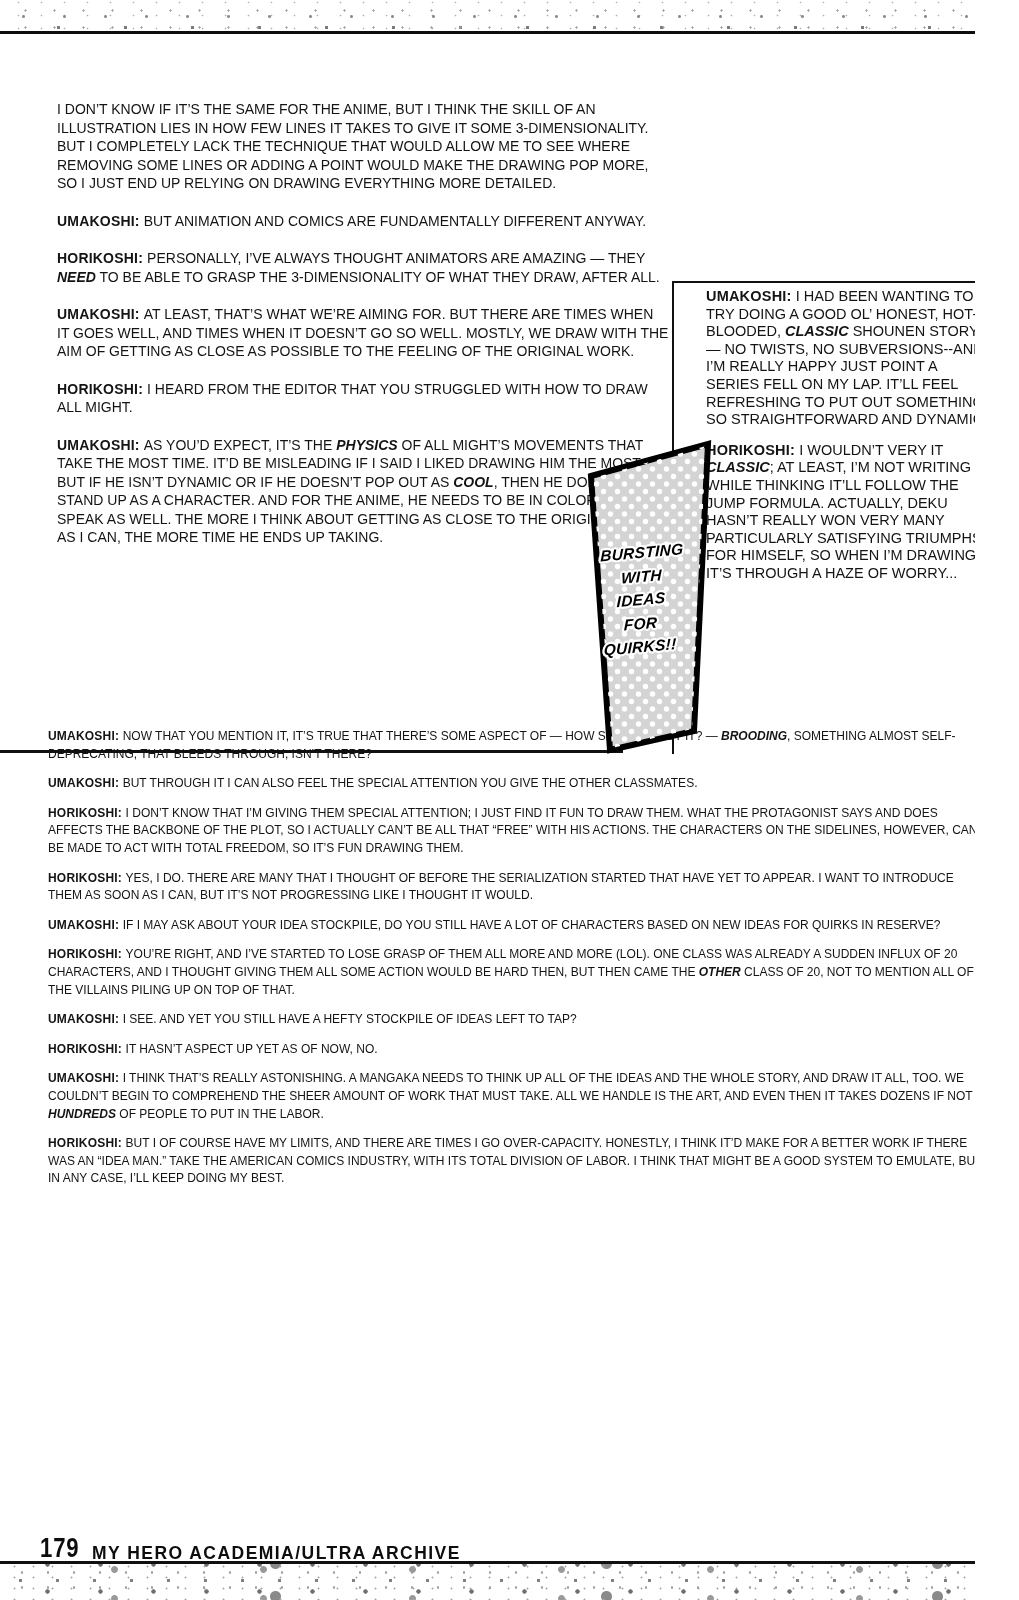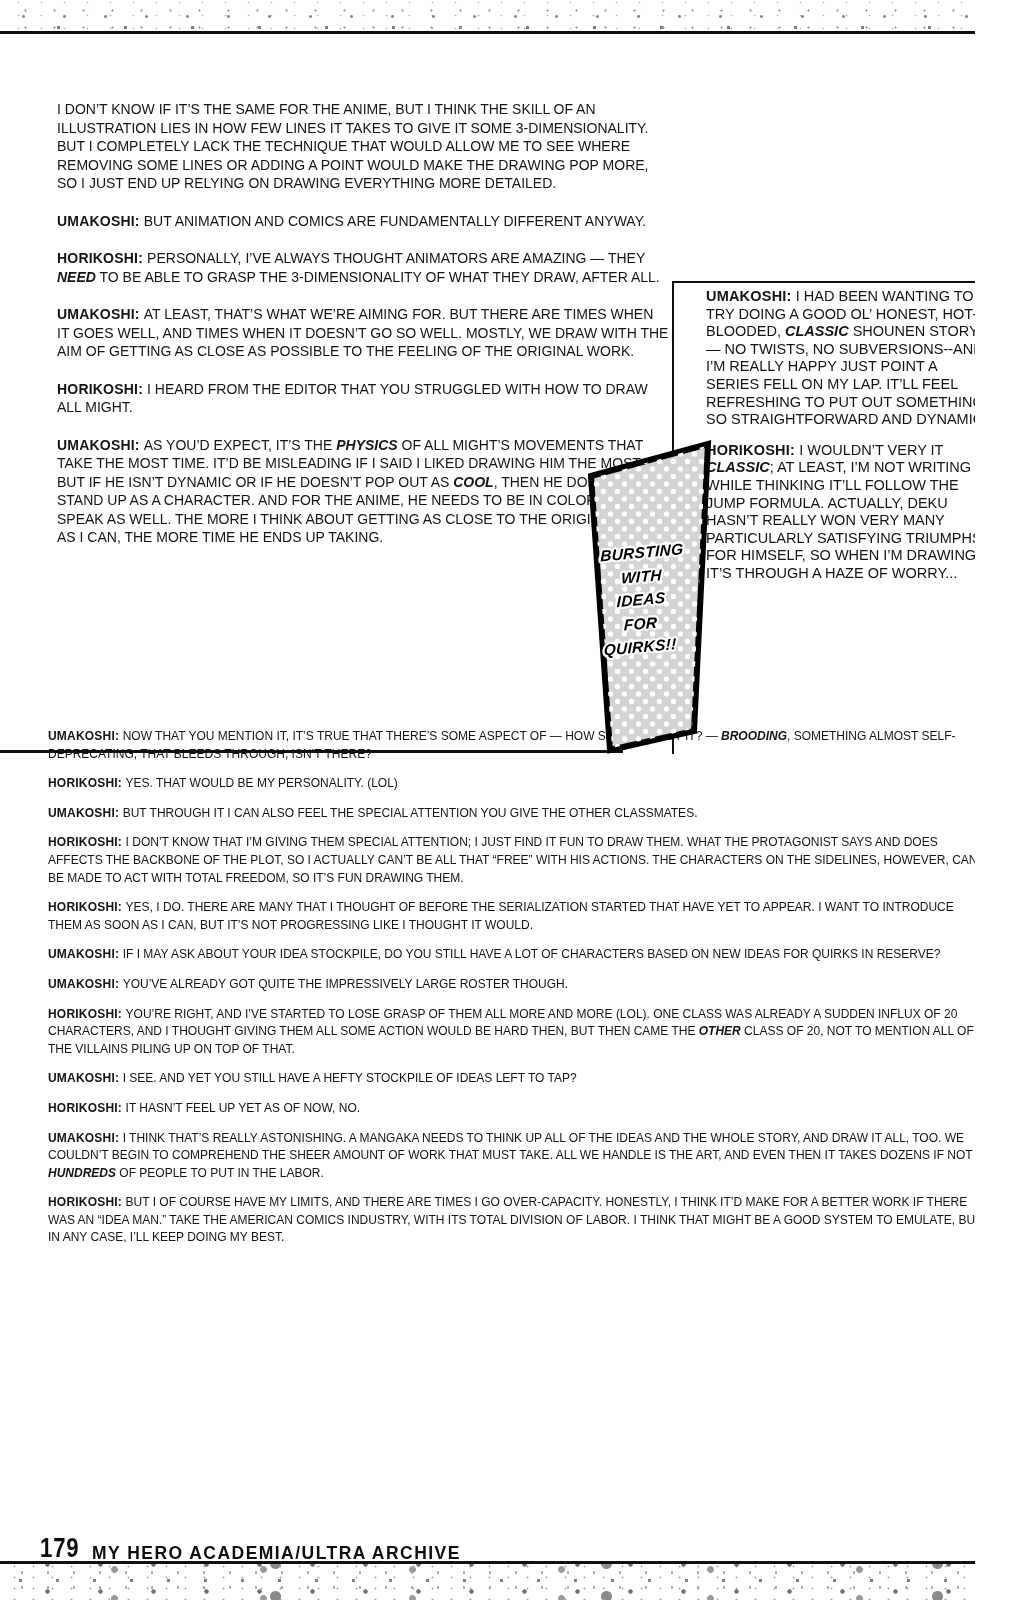--- a/index.html
+++ b/index.html
@@ -110,29 +110,27 @@
   <div id="banner-text">
       <div class="banner-line">BURSTING</div>
       <div class="banner-line">WITH</div>
       <div class="banner-line">IDEAS</div>
       <div class="banner-line">FOR</div>
       <div class="banner-line">QUIRKS!!</div>
     </div>
 
   <div id="bottom-section" class="textcol">
       <p class="para"><strong>UMAKOSHI: </strong><span>NOW THAT YOU MENTION IT, IT’S TRUE THAT THERE’S SOME ASPECT OF — HOW SHOULD I PUT IT? — </span><span class="em">BROODING</span><span>, SOMETHING ALMOST SELF-DEPRECATING, THAT BLEEDS THROUGH, ISN’T THERE?</span></p>
-      <p class="para"><strong>HORIKOSHI: </strong><span>YES. THAT WOULD BE MY PERSONALITY. (LOL)</span></p>
       <p class="para"><strong>UMAKOSHI: </strong><span>BUT THROUGH IT I CAN ALSO FEEL THE SPECIAL ATTENTION YOU GIVE THE OTHER CLASSMATES.</span></p>
       <p class="para"><strong>HORIKOSHI: </strong><span>I DON’T KNOW THAT I’M GIVING THEM SPECIAL ATTENTION; I JUST FIND IT FUN TO DRAW THEM. WHAT THE PROTAGONIST SAYS AND DOES AFFECTS THE BACKBONE OF THE PLOT, SO I ACTUALLY CAN’T BE ALL THAT “FREE” WITH HIS ACTIONS. THE CHARACTERS ON THE SIDELINES, HOWEVER, CAN BE MADE TO ACT WITH TOTAL FREEDOM, SO IT’S FUN DRAWING THEM.</span></p>
       <p class="para"><strong>HORIKOSHI: </strong><span>YES, I DO. THERE ARE MANY THAT I THOUGHT OF BEFORE THE SERIALIZATION STARTED THAT HAVE YET TO APPEAR. I WANT TO INTRODUCE THEM AS SOON AS I CAN, BUT IT’S NOT PROGRESSING LIKE I THOUGHT IT WOULD.</span></p>
       <p class="para"><strong>UMAKOSHI: </strong><span>IF I MAY ASK ABOUT YOUR IDEA STOCKPILE, DO YOU STILL HAVE A LOT OF CHARACTERS BASED ON NEW IDEAS FOR QUIRKS IN RESERVE?</span></p>
-      <p class="para"><strong>UMAKOSHI: </strong><span>YOU’VE ALREADY GOT QUITE THE IMPRESSIVELY LARGE ROSTER THOUGH.</span></p>
       <p class="para"><strong>HORIKOSHI: </strong><span>YOU’RE RIGHT, AND I’VE STARTED TO LOSE GRASP OF THEM ALL MORE AND MORE (LOL). ONE CLASS WAS ALREADY A SUDDEN INFLUX OF 20 CHARACTERS, AND I THOUGHT GIVING THEM ALL SOME ACTION WOULD BE HARD THEN, BUT THEN CAME THE </span><span class="em">OTHER</span><span> CLASS OF 20, NOT TO MENTION ALL OF THE VILLAINS PILING UP ON TOP OF THAT.</span></p>
       <p class="para"><strong>UMAKOSHI: </strong><span>I SEE. AND YET YOU STILL HAVE A HEFTY STOCKPILE OF IDEAS LEFT TO TAP?</span></p>
-      <p class="para"><strong>HORIKOSHI: </strong><span>IT HASN’T FEEL UP YET AS OF NOW, NO.</span></p>
+      <p class="para"><strong>HORIKOSHI: </strong><span>IT HASN’T ASPECT UP YET AS OF NOW, NO.</span></p>
       <p class="para"><strong>UMAKOSHI: </strong><span>I THINK THAT’S REALLY ASTONISHING. A MANGAKA NEEDS TO THINK UP ALL OF THE IDEAS AND THE WHOLE STORY, AND DRAW IT ALL, TOO. WE COULDN’T BEGIN TO COMPREHEND THE SHEER AMOUNT OF WORK THAT MUST TAKE. ALL WE HANDLE IS THE ART, AND EVEN THEN IT TAKES DOZENS IF NOT </span><span class="em">HUNDREDS</span><span> OF PEOPLE TO PUT IN THE LABOR.</span></p>
       <p class="para"><strong>HORIKOSHI: </strong><span>BUT I OF COURSE HAVE MY LIMITS, AND THERE ARE TIMES I GO OVER-CAPACITY. HONESTLY, I THINK IT’D MAKE FOR A BETTER WORK IF THERE WAS AN “IDEA MAN.” TAKE THE AMERICAN COMICS INDUSTRY, WITH ITS TOTAL DIVISION OF LABOR. I THINK THAT MIGHT BE A GOOD SYSTEM TO EMULATE, BUT IN ANY CASE, I’LL KEEP DOING MY BEST.</span></p>
     </div>
 
   <div id="footer-page-number">179</div>
   <div id="footer-book-title">MY HERO ACADEMIA/ULTRA ARCHIVE</div>
   <div id="footer-line"></div>
 
   <div id="bottom-band" class="speckle"></div>
 

